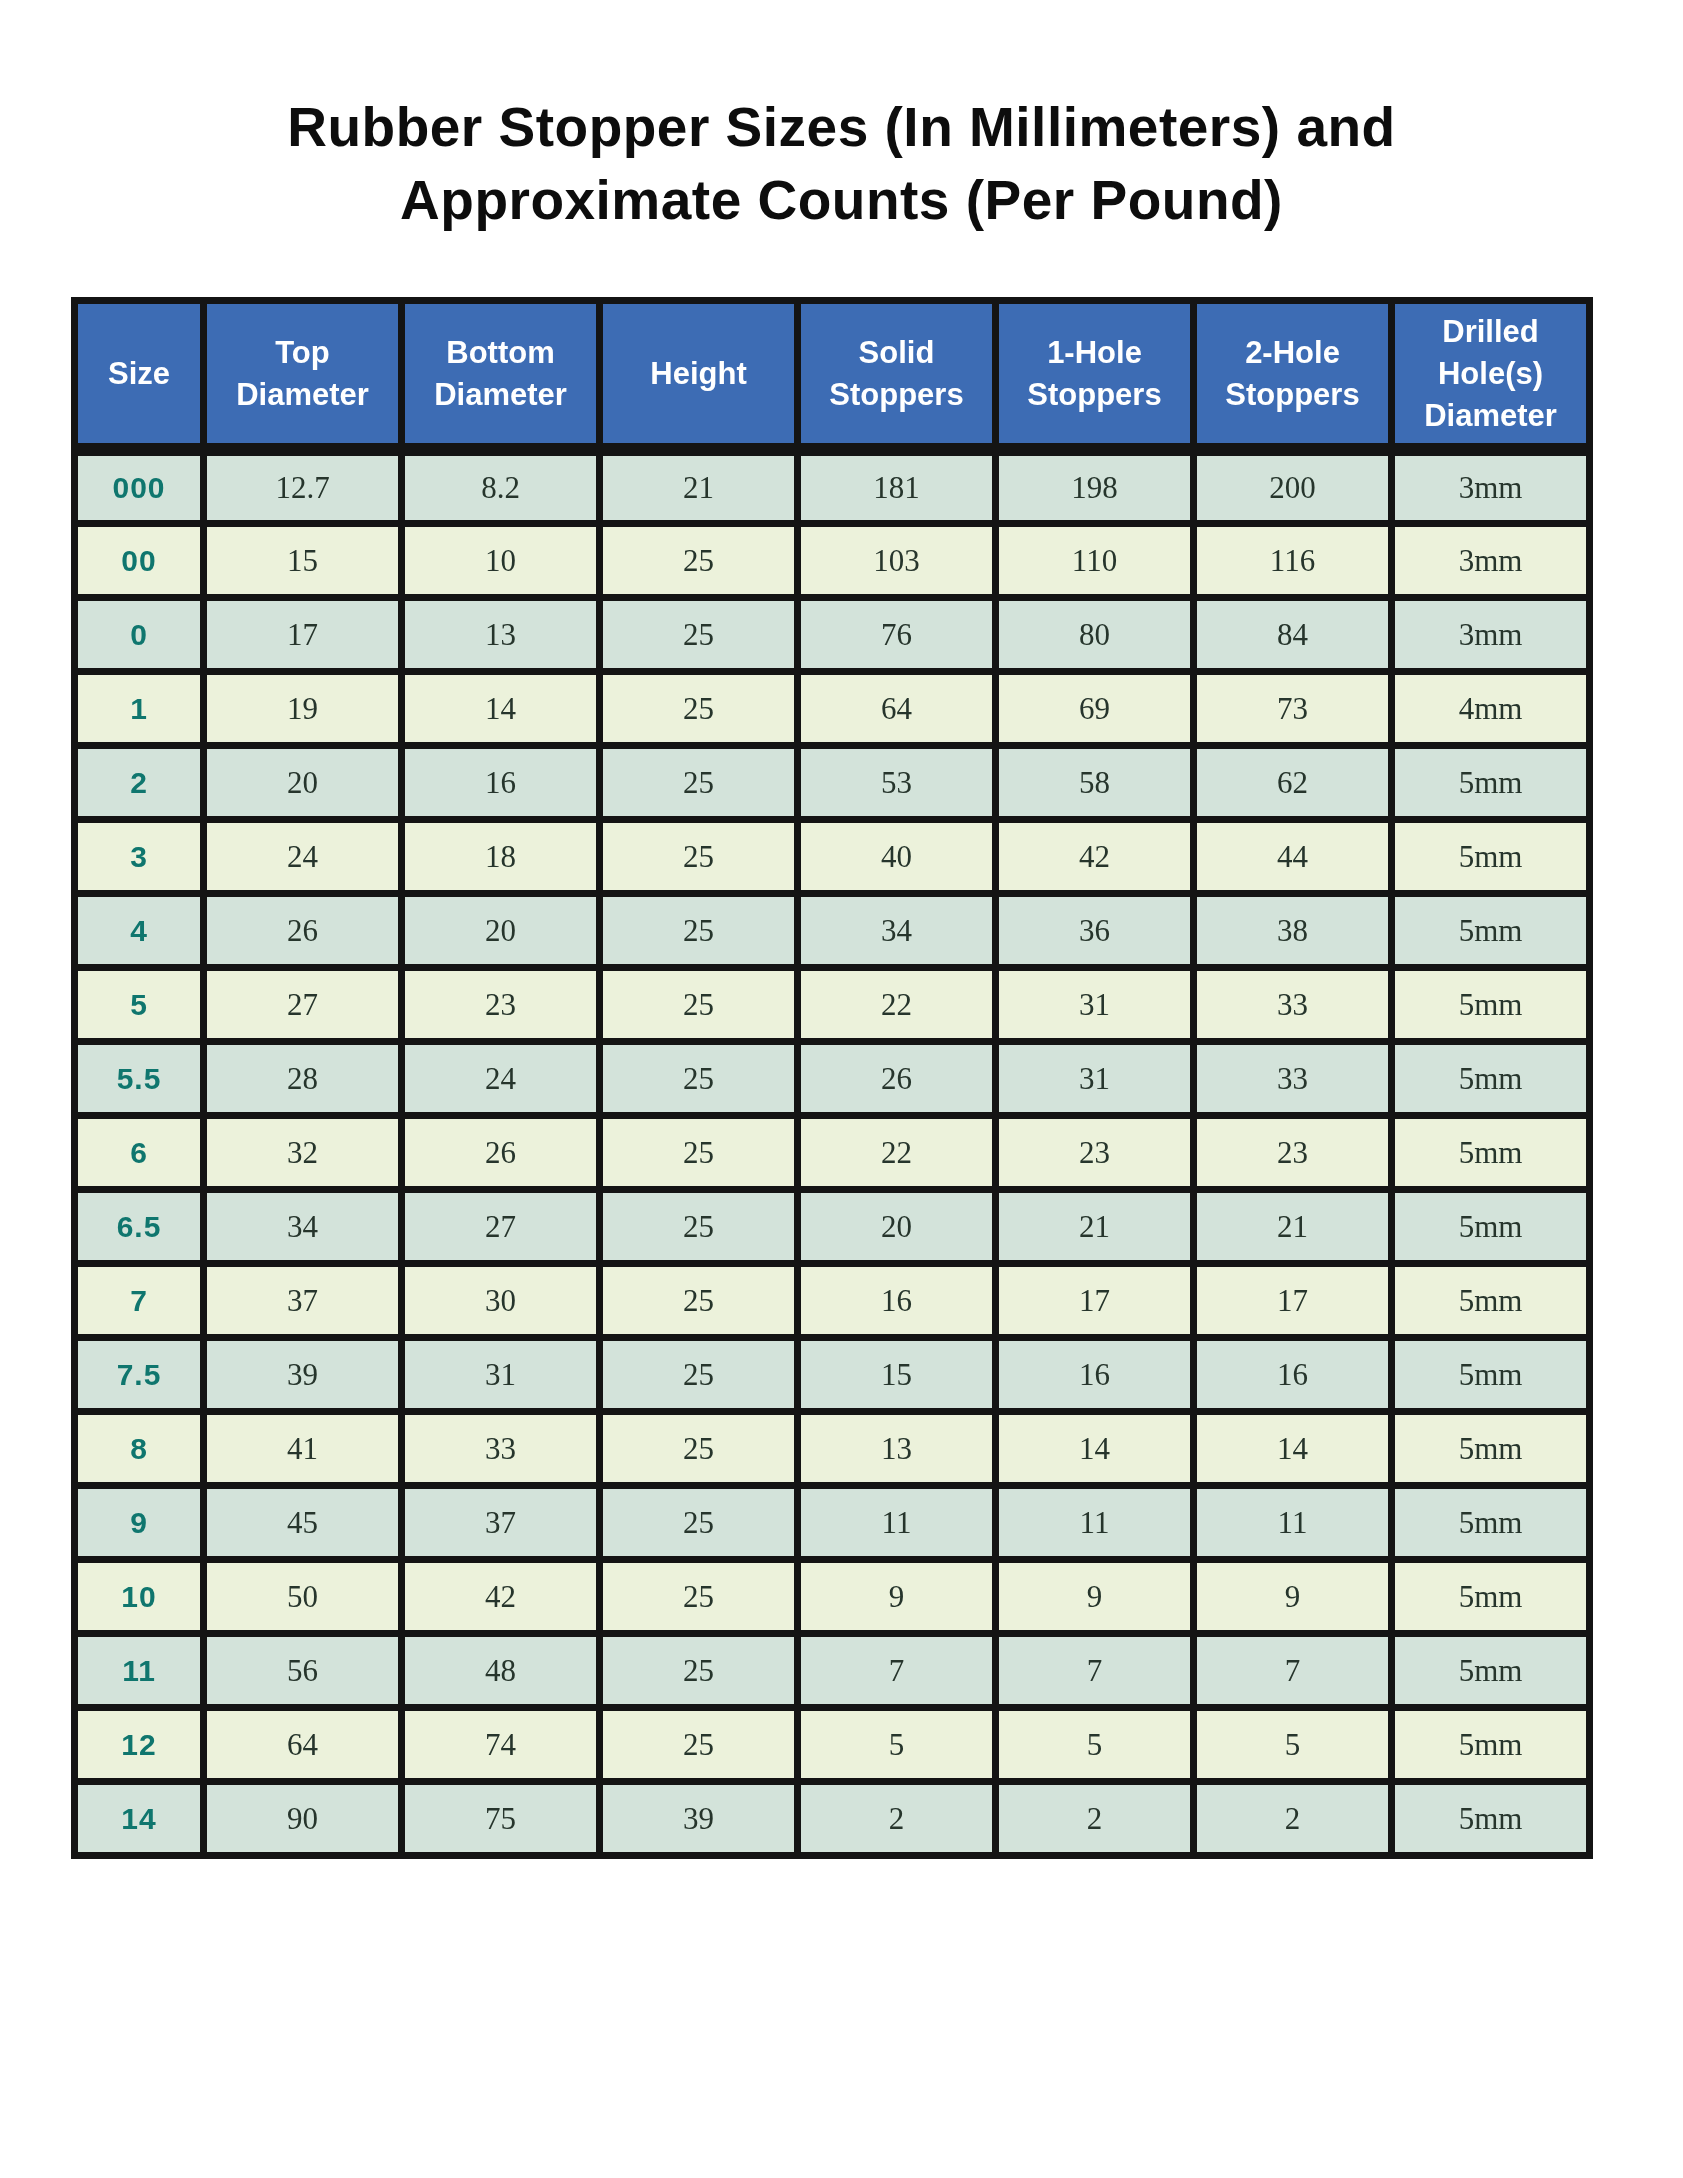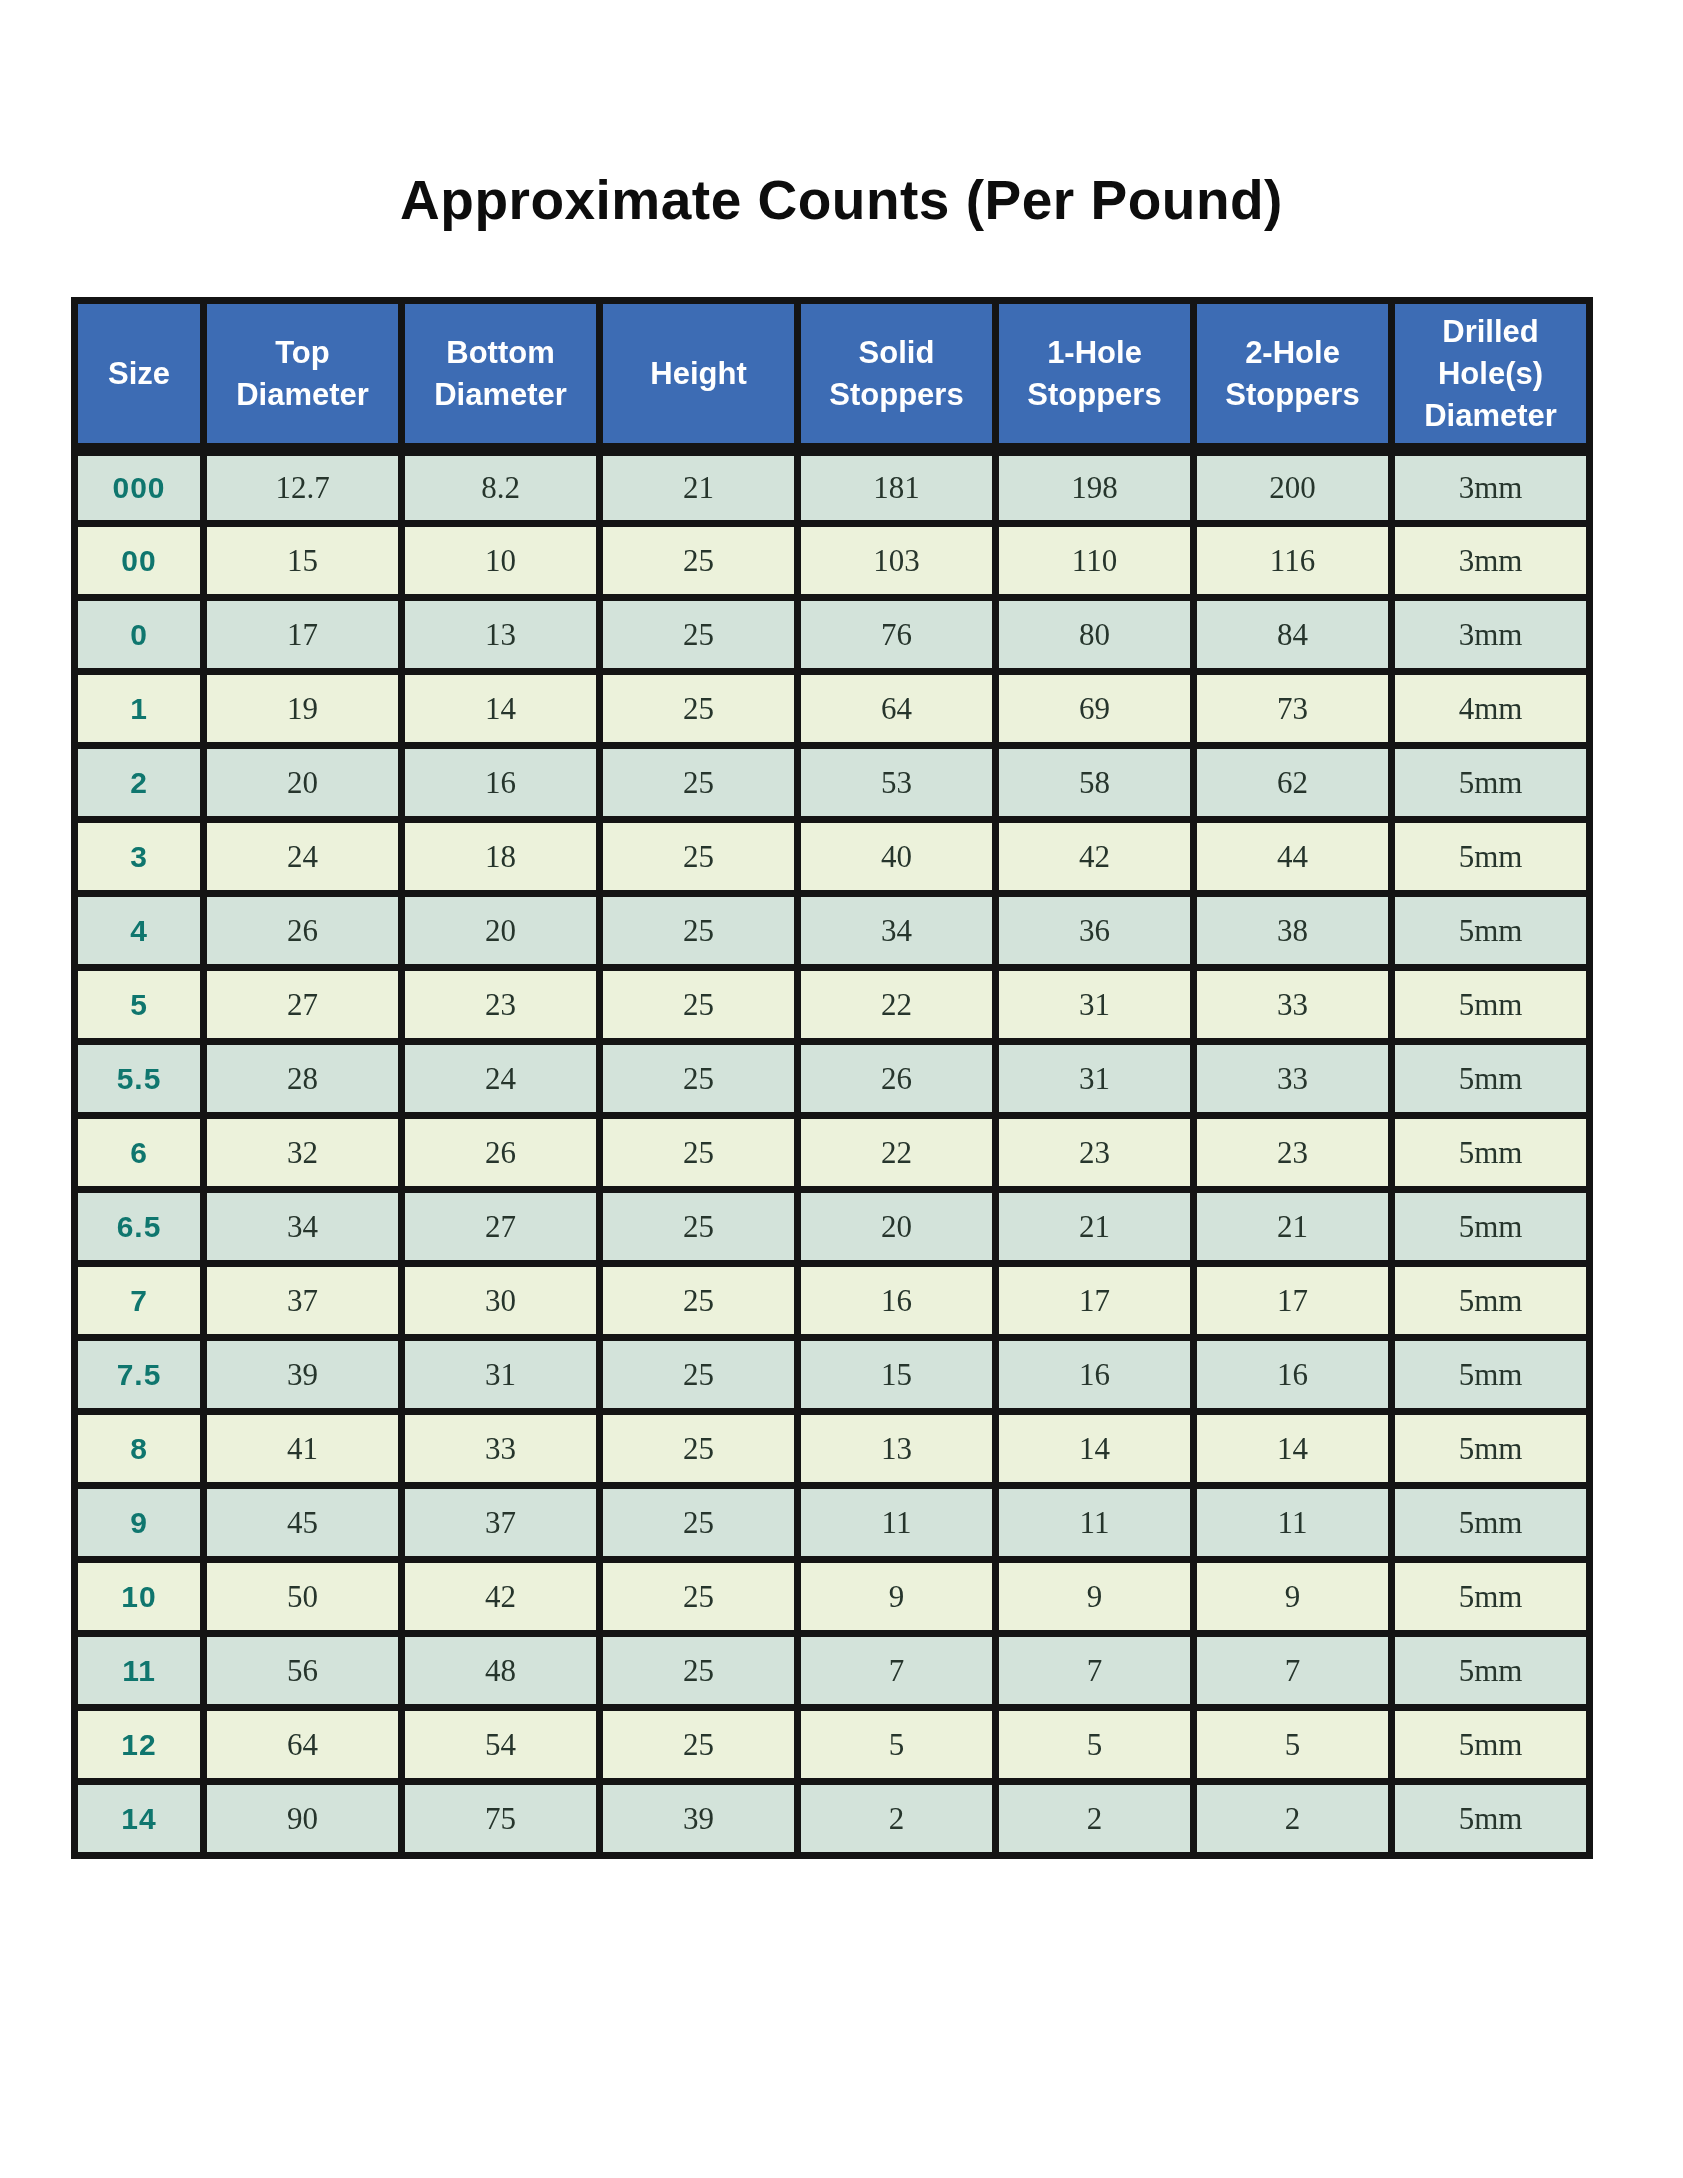--- a/index.html
+++ b/index.html
@@ -65,21 +65,21 @@
     font-size: 31px;
     color: #26352c;
   }
 </style>
 </head>
 <body>
 
 <div class="page">
 
   <h1 class="title">
-    <br>
+    <span>Rubber Stopper Sizes (In Millimeters) and</span><br>
     <span>Approximate Counts (Per Pound)</span>
   </h1>
 
   <table class="stopper-table">
     <colgroup>
       <col class="c-size">
       <col class="c-data">
         <col class="c-data">
         <col class="c-data">
         <col class="c-data">
@@ -266,21 +266,21 @@
           <td>48</td>
           <td>25</td>
           <td>7</td>
           <td>7</td>
           <td>7</td>
           <td>5mm</td>
         </tr>
         <tr class="row-b">
           <th>12</th>
           <td>64</td>
-          <td>54</td>
+          <td>74</td>
           <td>25</td>
           <td>5</td>
           <td>5</td>
           <td>5</td>
           <td>5mm</td>
         </tr>
         <tr class="row-a">
           <th>14</th>
           <td>90</td>
           <td>75</td>

